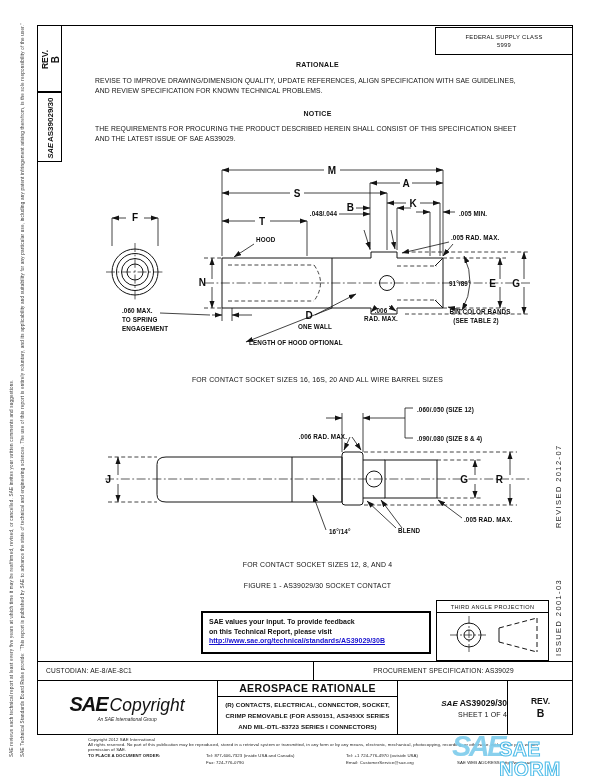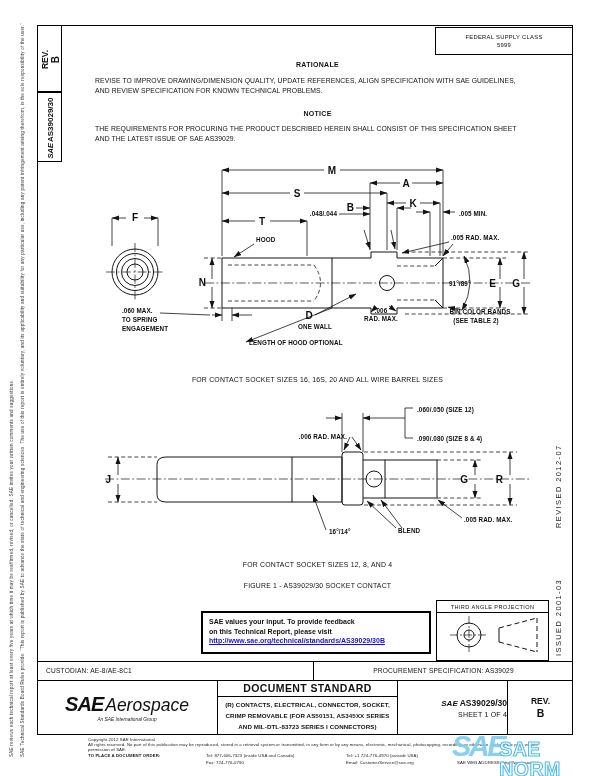--- a/index.html
+++ b/index.html
@@ -325,26 +325,26 @@
   </div>
 
   <div class="cust">
     <div class="c1">CUSTODIAN: AE-8/AE-8C1</div>
     <div class="c2">PROCUREMENT SPECIFICATION: AS39029</div>
   </div>
 
   <div class="tblock">
     <div class="cell logo-cell">
       <div class="logo-main">
-        <span class="logo-sae">SAE</span><span class="logo-aero">Aerospace</span>
+        <span class="logo-sae">SAE</span><span class="logo-aero">Copyright</span>
       </div>
       <div class="logo-tag">An SAE International Group</div>
     </div>
     <div class="cell mid-cell">
-      <div class="mid-hdr">DOCUMENT STANDARD</div>
+      <div class="mid-hdr">AEROSPACE RATIONALE</div>
       <div class="mid-body">
         <div>(R) CONTACTS, ELECTRICAL, CONNECTOR, SOCKET,</div>
         <div>CRIMP REMOVABLE (FOR AS50151, AS345XX SERIES</div>
         <div>AND MIL-DTL-83723 SERIES I CONNECTORS)</div>
       </div>
     </div>
     <div class="cell doc-cell">
       <div class="doc-line1">
         <span class="mini-sae">SAE</span><span>AS39029/30</span>
       </div>

